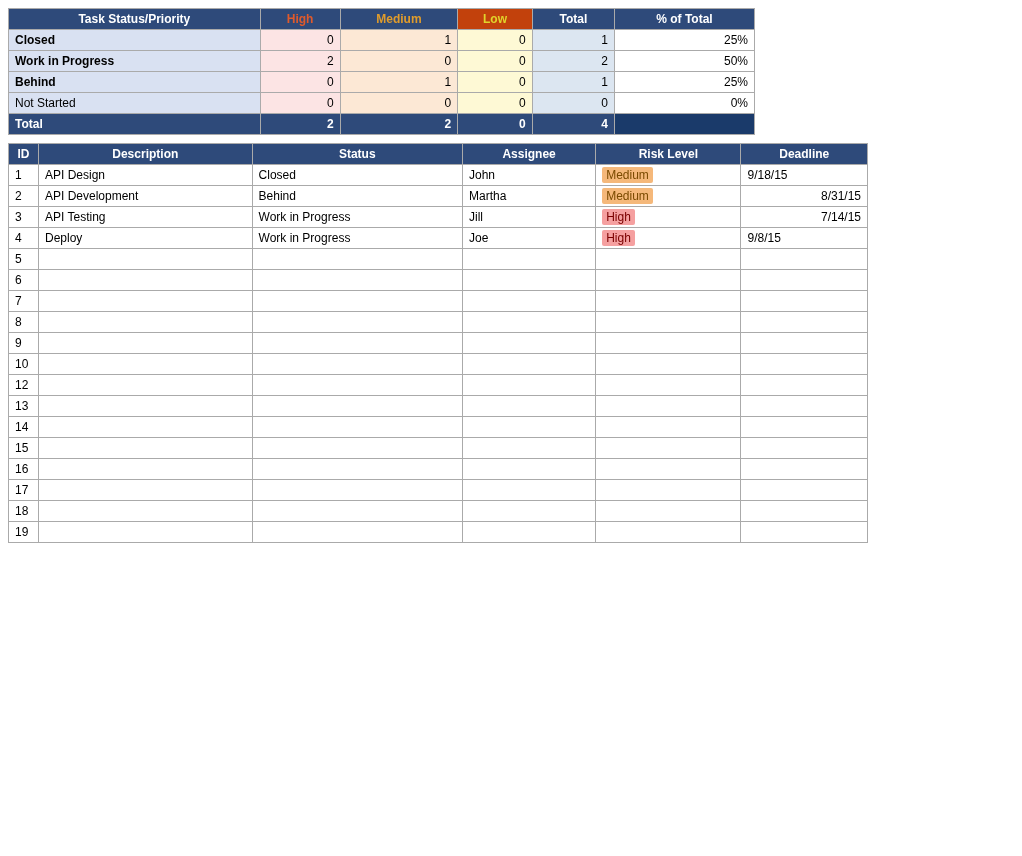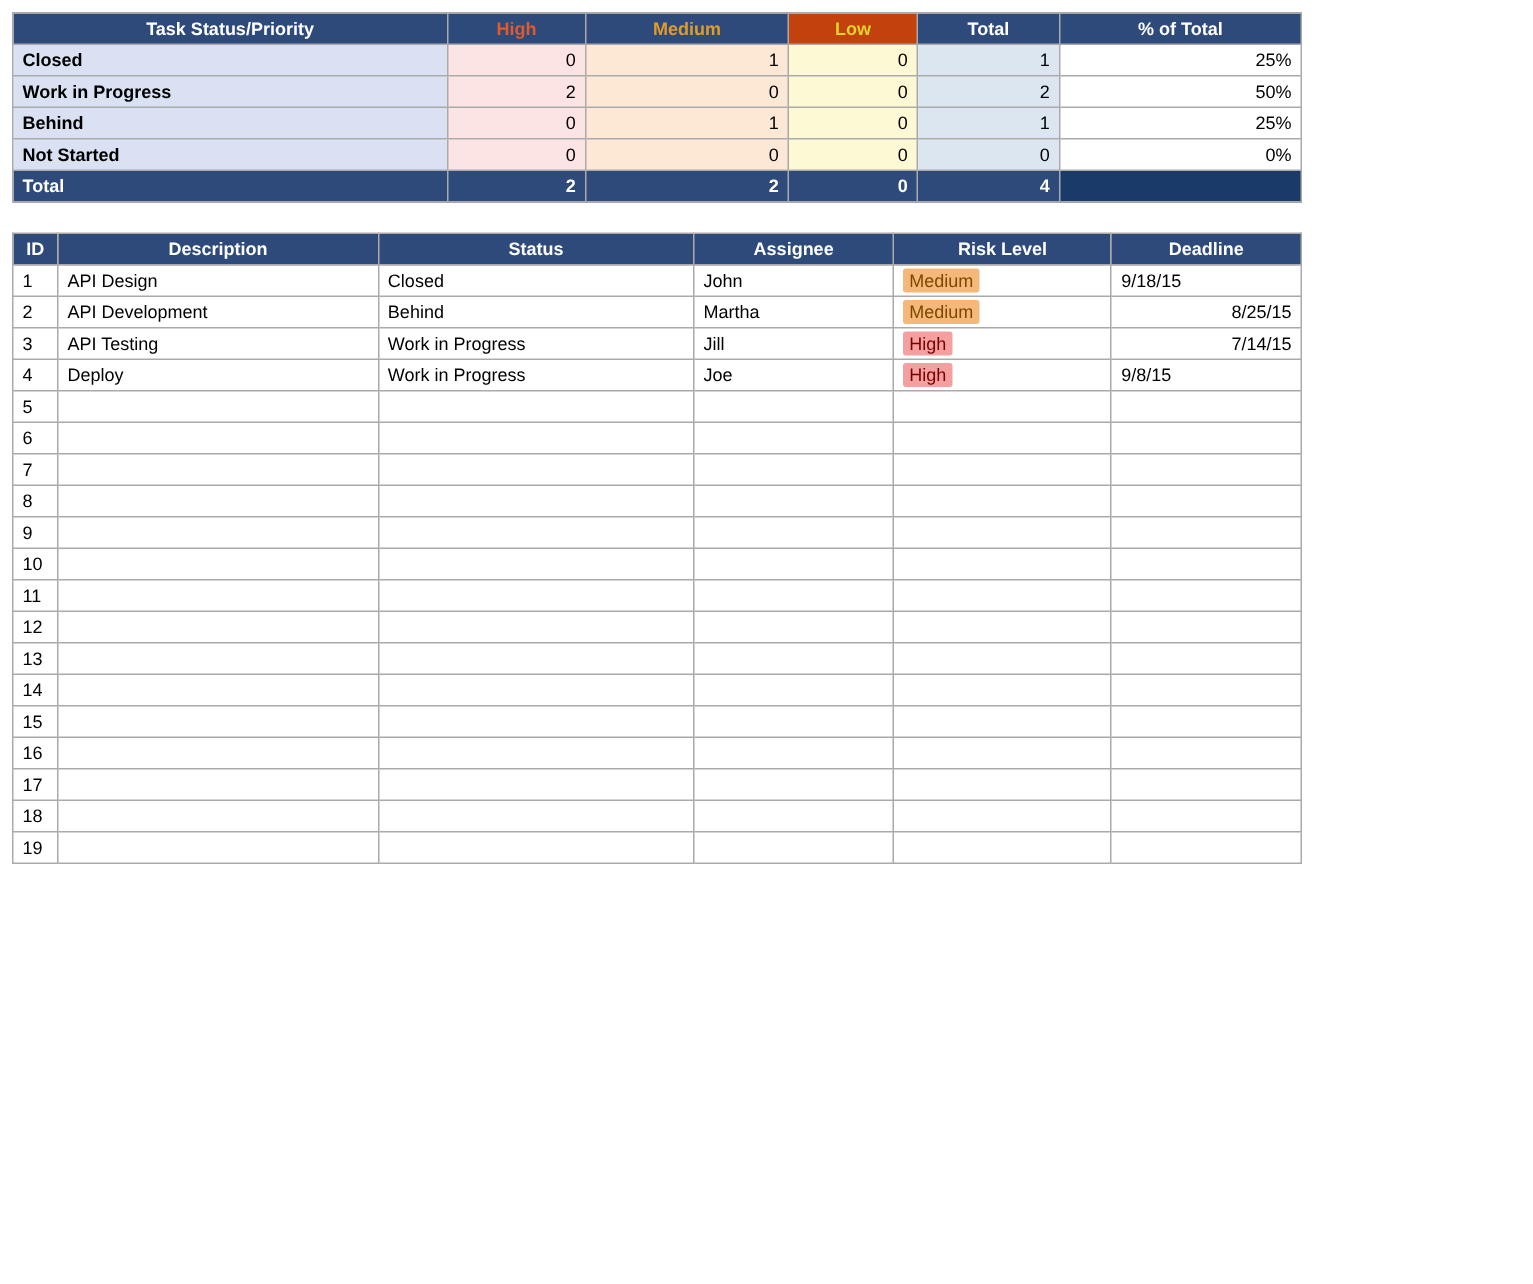--- a/index.html
+++ b/index.html
@@ -5,23 +5,23 @@
     * { margin: 0; padding: 0; box-sizing: border-box; }
     body {
       font-family: Arial, sans-serif;
       font-size: 12px;
       background: #fff;
       padding: 8px;
     }
 
     
     .summary-table {
-      width: 860px;
+      width: 747px;
       border-collapse: collapse;
-      margin-bottom: 20px;
+      margin-bottom: 8px;
     }
     .summary-table th, .summary-table td {
       border: 1px solid #aaa;
       padding: 3px 6px;
       white-space: nowrap;
     }
     .summary-table thead th {
       background-color: #2e4a7a;
       color: #fff;
       font-weight: bold;
@@ -160,21 +160,21 @@
   </tr>
       <tr class="row-behind">
     <td style="background-color:#d9e1f2; text-align:left; font-weight:bold;">Behind</td>
     <td class="col-high">0</td>
     <td class="col-medium">1</td>
     <td class="col-low">0</td>
     <td class="col-total">1</td>
     <td class="col-pct">25%</td>
   </tr>
       <tr class="row-notstarted">
-    <td style="background-color:#d9e1f2; text-align:left; font-weight:bold;">Not Started</td>
+    <td style="background-color:#d9e1f2; text-align:left; font-weight:normal;">Not Started</td>
     <td class="col-high">0</td>
     <td class="col-medium">0</td>
     <td class="col-low">0</td>
     <td class="col-total">0</td>
     <td class="col-pct">0%</td>
   </tr>
       <tr class="row-total">
   <td style="text-align:left;">Total</td>
   <td class="col-high">2</td>
   <td class="col-medium">2</td>
@@ -204,21 +204,21 @@
     <td>John</td>
     <td><span class="risk-medium">Medium</span></td>
     <td style="text-align:left;">9/18/15</td>
   </tr>
       <tr>
     <td>2</td>
     <td>API Development</td>
     <td>Behind</td>
     <td>Martha</td>
     <td><span class="risk-medium">Medium</span></td>
-    <td style="text-align:right;">8/25/15</td>
+    <td style="text-align:right;">8/31/15</td>
   </tr>
       <tr>
     <td>3</td>
     <td>API Testing</td>
     <td>Work in Progress</td>
     <td>Jill</td>
     <td><span class="risk-high">High</span></td>
     <td style="text-align:right;">7/14/15</td>
   </tr>
       <tr>
@@ -271,28 +271,20 @@
   </tr>
       <tr class="empty-row">
     <td>10</td>
     <td></td>
     <td></td>
     <td></td>
     <td></td>
     <td></td>
   </tr>
       <tr class="empty-row">
-    <td>11</td>
-    <td></td>
-    <td></td>
-    <td></td>
-    <td></td>
-    <td></td>
-  </tr>
-      <tr class="empty-row">
     <td>12</td>
     <td></td>
     <td></td>
     <td></td>
     <td></td>
     <td></td>
   </tr>
       <tr class="empty-row">
     <td>13</td>
     <td></td>

